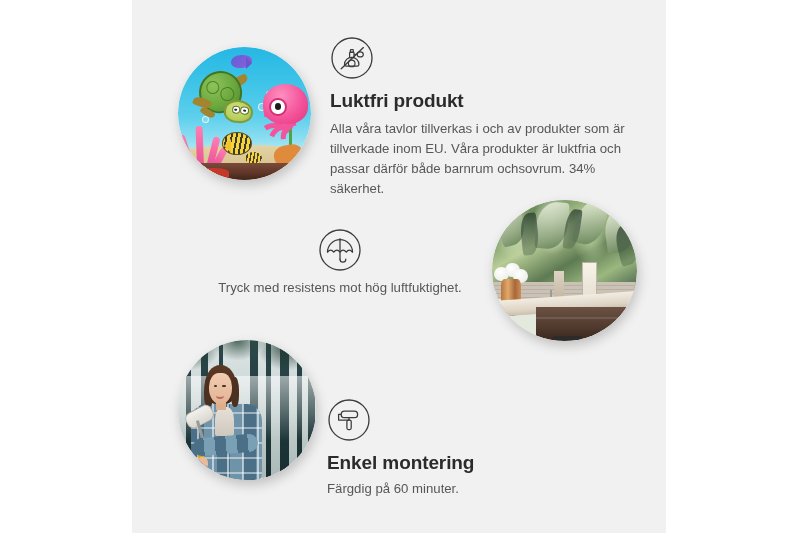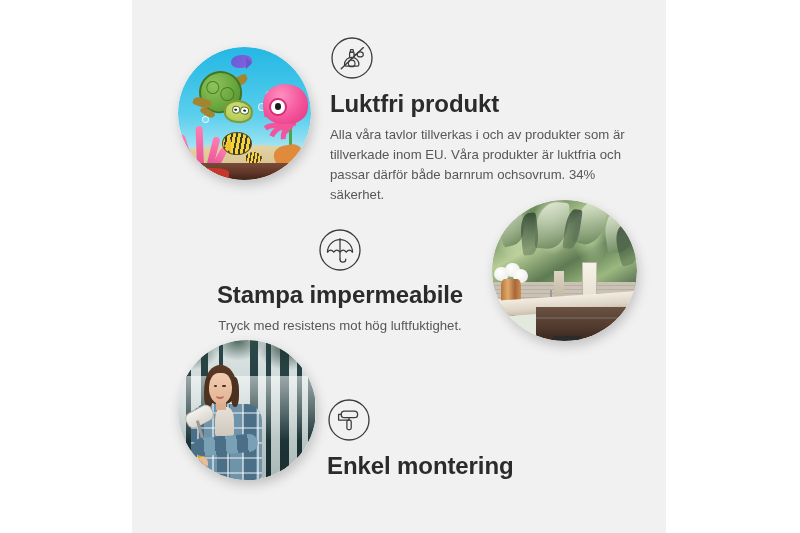--- a/index.html
+++ b/index.html
@@ -33,21 +33,21 @@
     background: #f1f1f1;
   }
 
   
   .feature {
     position: absolute;
   }
   .f-title {
     margin: 0;
     color: #2b2b2b;
-    font-size: 24px;
+    font-size: 19px;
     font-weight: bold;
     letter-spacing: -0.1px;
     line-height: 1.2;
   }
   .f-body {
     margin: 6px 0 0 0;
     color: #575757;
     font-size: 13.2px;
     font-weight: normal;
     line-height: 1.52;
@@ -595,35 +595,35 @@
           <path d="M9.5 24.2 q3.1 -4.2 6.25 0 q3.1 -4.2 6.25 0 q3.1 -4.2 6.25 0 q3.1 -4.2 6.25 0" fill="none" stroke="#3b3b3b" stroke-width="1.25" stroke-linejoin="round"></path>
 
           <line x1="22" y1="11.8" x2="22" y2="31.2" stroke="#3b3b3b" stroke-width="1.25" stroke-linecap="round"></line>
 
           <path d="M22 31.2 a2.9 2.9 0 0 0 5.8 0" fill="none" stroke="#3b3b3b" stroke-width="1.25" stroke-linecap="round"></path>
 
           <circle cx="22" cy="11.3" r="0.95" fill="#3b3b3b"></circle>
         </svg>
       </span>
     </div>
-    <h3 class="f-title">Stampa impermeabile</h3>
     <p class="f-body">Tryck med resistens mot hög luftfuktighet.</p>
   </div>
 
   <div class="feature feat-3">
     <div class="icon-wrap">
       <span class="icon-circle">
         <svg viewBox="0 0 44 44" width="44" height="44" aria-hidden="true">
           <circle cx="22" cy="22" r="20" fill="none" stroke="#3b3b3b" stroke-width="1.3"></circle>
 
           <rect x="14.2" y="13.2" width="16.4" height="6.4" rx="3.2" fill="none" stroke="#3b3b3b" stroke-width="1.3"></rect>
 
           <path d="M14.2 16.4 h-2.6 v5.6 h10.6" fill="none" stroke="#3b3b3b" stroke-width="1.25" stroke-linecap="round" stroke-linejoin="round"></path>
 
           <rect x="19.9" y="22.0" width="4.3" height="9.6" rx="1.5" fill="none" stroke="#3b3b3b" stroke-width="1.25"></rect>
           <line x1="22" y1="22.0" x2="22" y2="19.6" stroke="#3b3b3b" stroke-width="1.25"></line>
         </svg>
       </span>
     </div>
     <h3 class="f-title">Enkel montering</h3>
+    <p class="f-body">Färgdig på 60 minuter.</p>
   </div>
 
 </div>
 
 </body></html>

